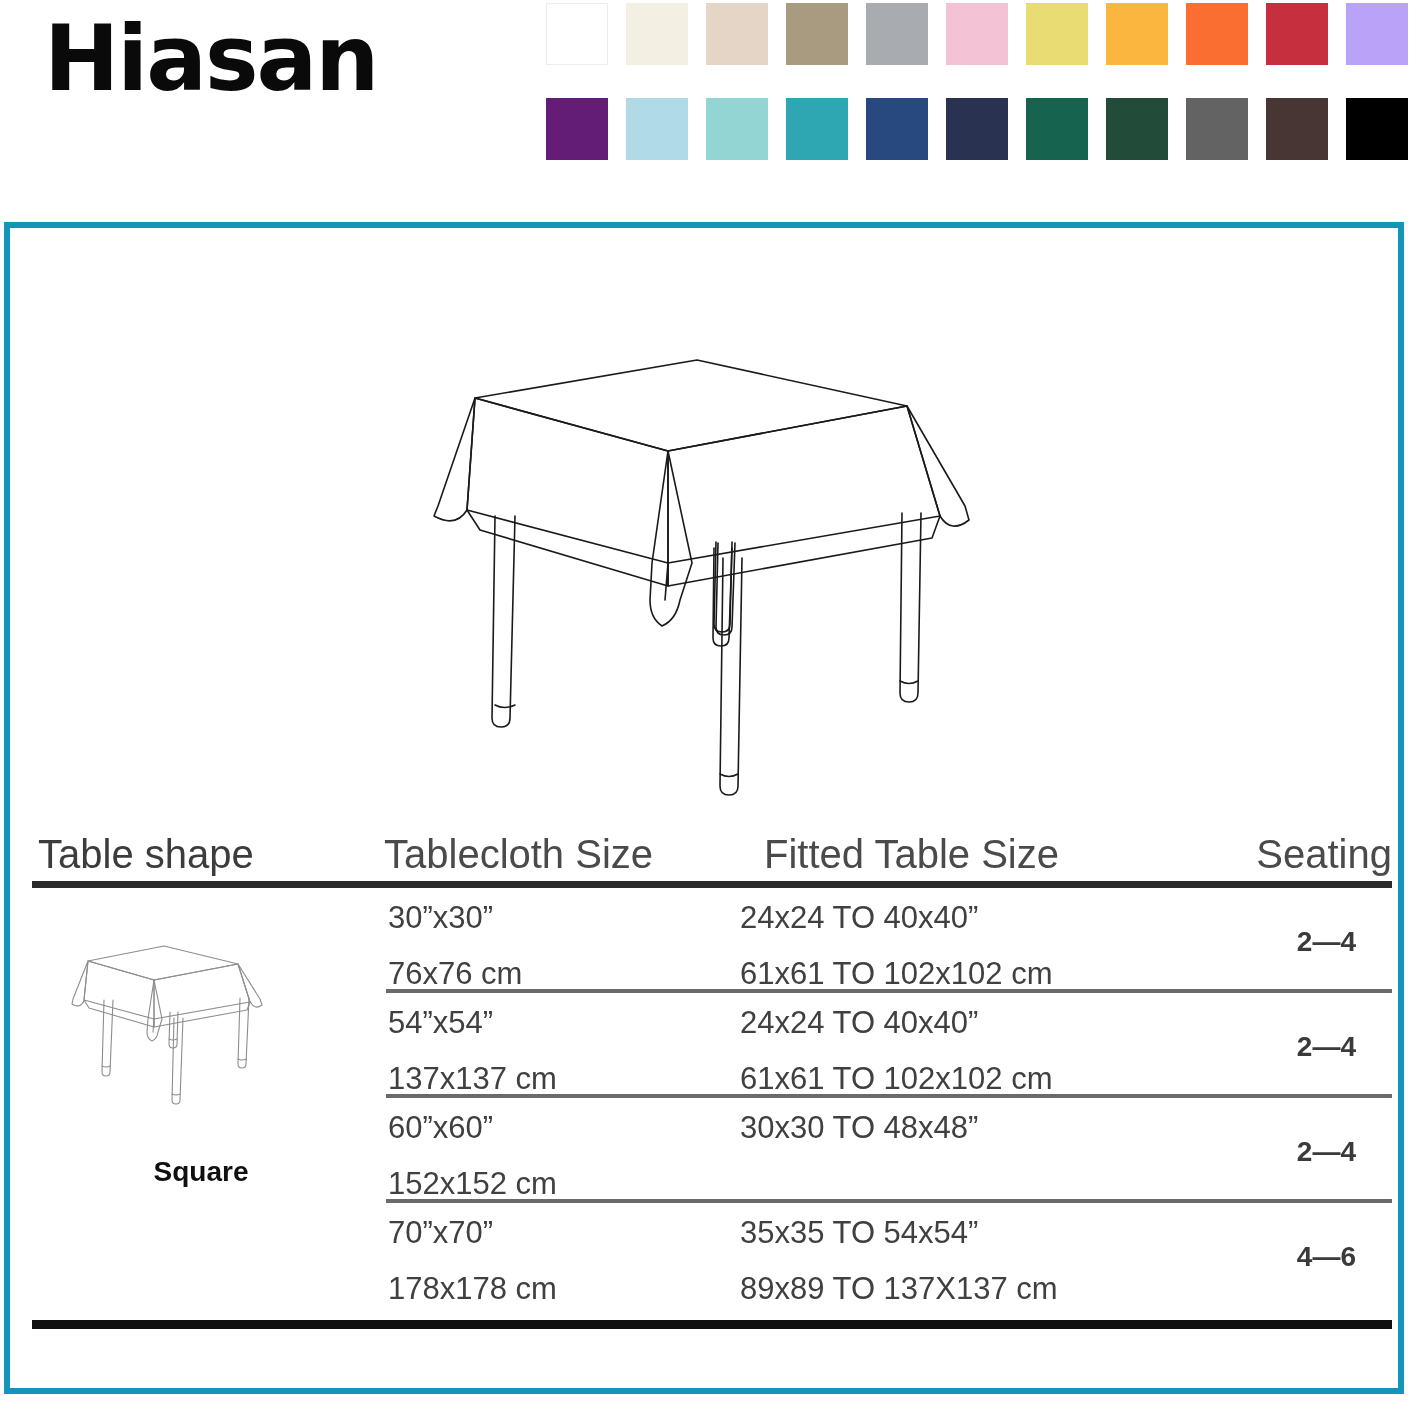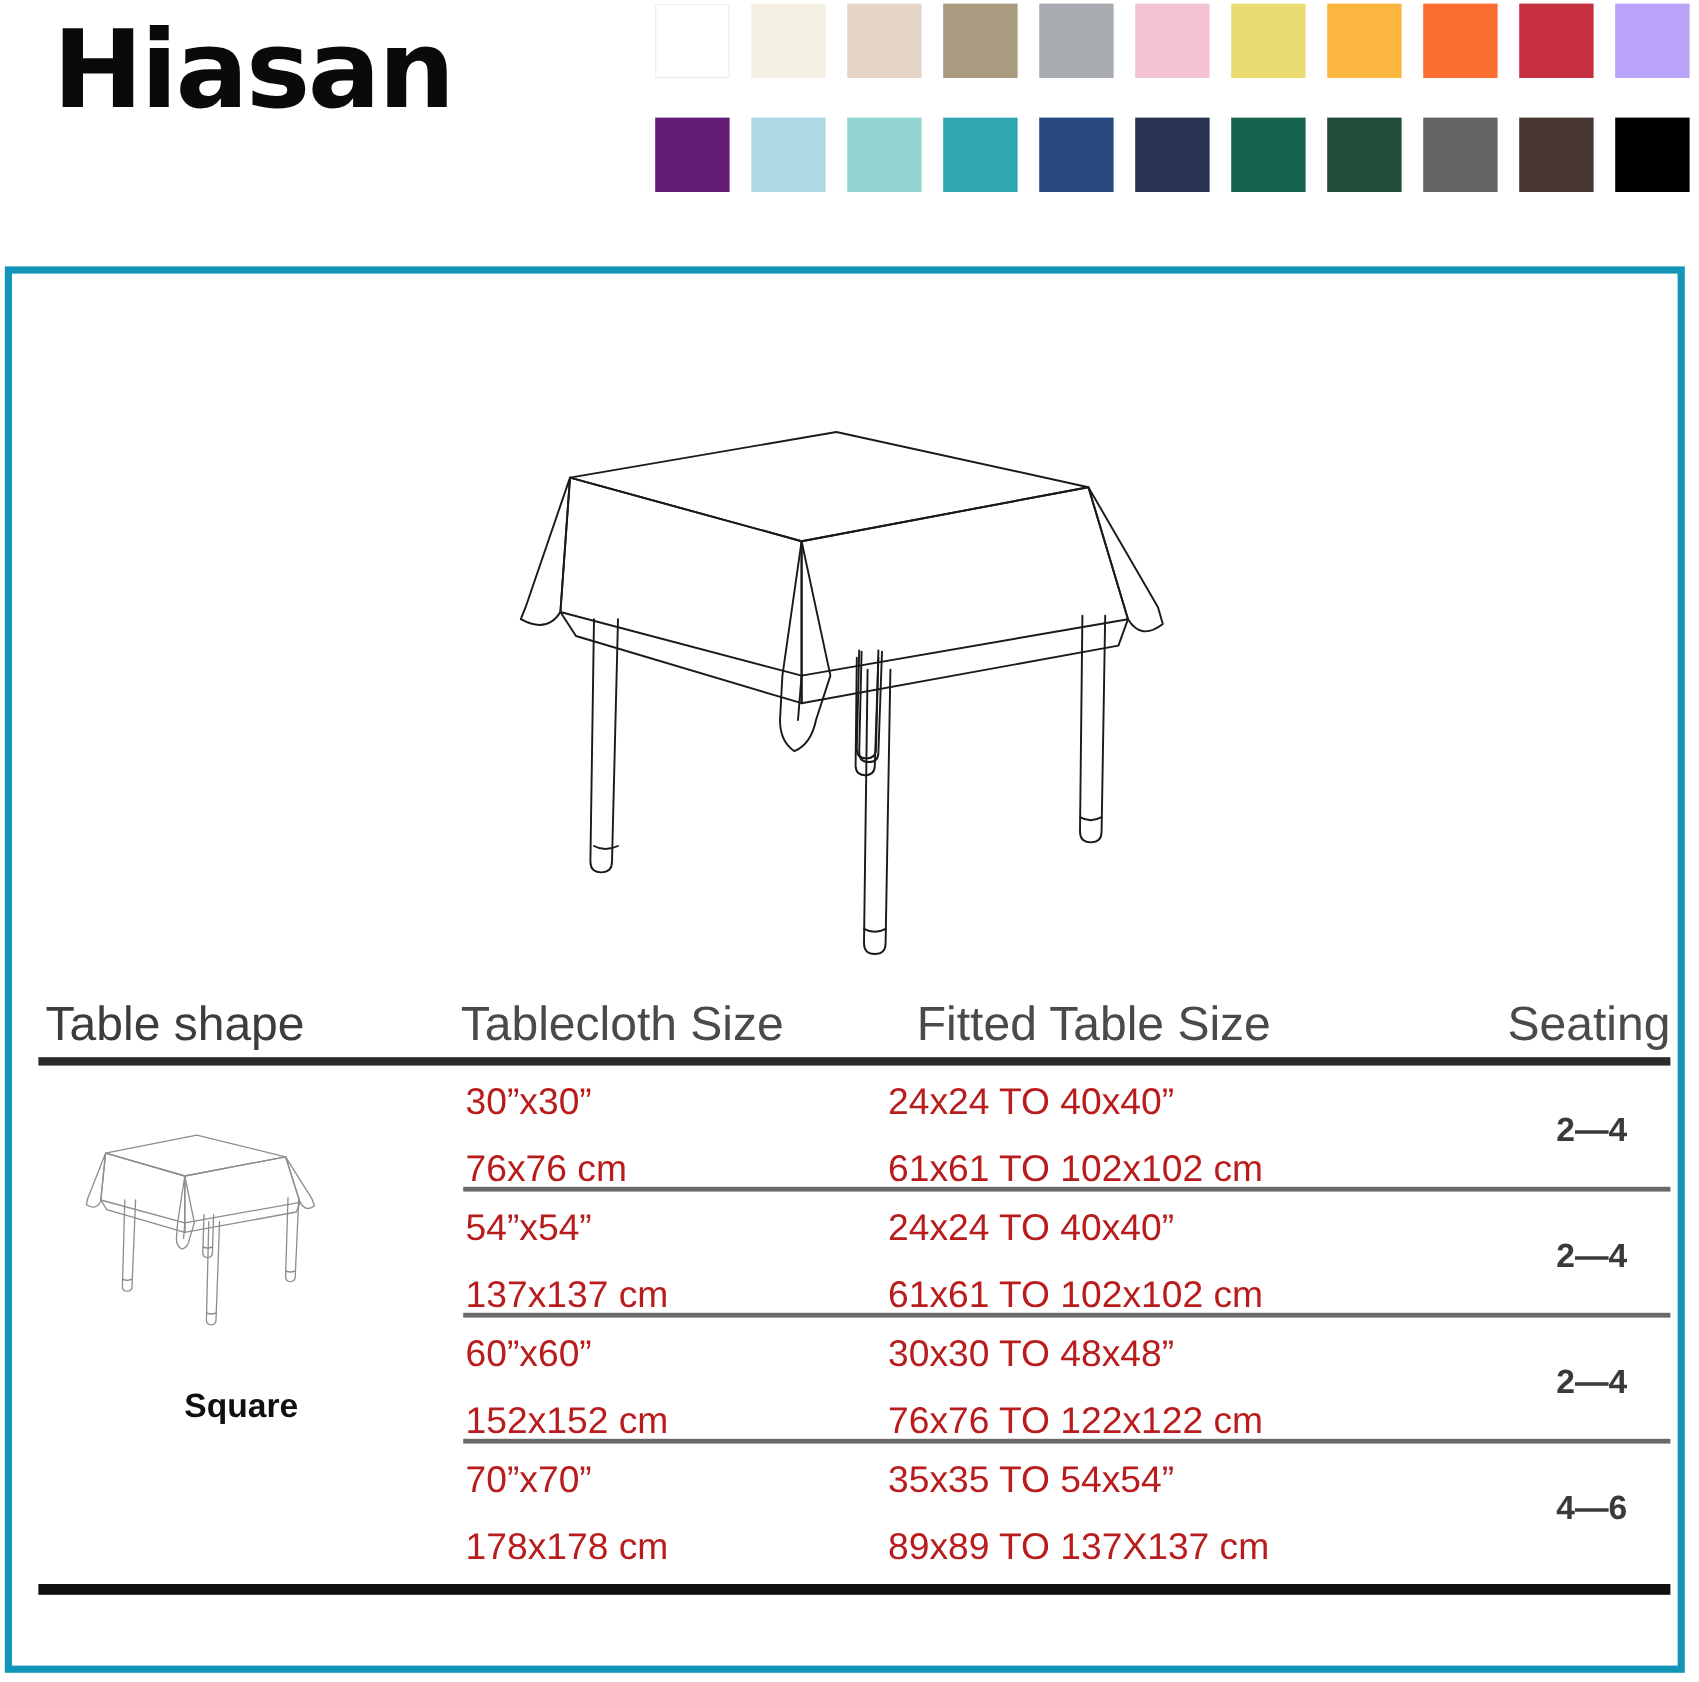--- a/index.html
+++ b/index.html
@@ -117,21 +117,21 @@
 
   .data-row {
     position: relative;
     height: 105px;
   }
   .data-row.last { height: 106px; }
 
   .cell {
     position: absolute;
     font-size: 31px;
-    color: #b91c1c;
+    color: #404040;
     white-space: nowrap;
     line-height: 1;
     font-family: "Liberation Sans", sans-serif;
   }
   .cell.cloth-in   { left: 356px; top: 14px; }
   .cell.cloth-cm   { left: 356px; top: 70px; }
   .cell.fit-in     { left: 708px; top: 14px; }
   .cell.fit-cm     { left: 708px; top: 70px; }
   .cell.seating {
     right: 36px;
@@ -277,21 +277,20 @@
           <div class="cell cloth-cm">137x137 cm</div>
           <div class="cell fit-in">24x24 TO 40x40”</div>
           <div class="cell fit-cm">61x61 TO 102x102 cm</div>
           <div class="cell seating">2—4</div>
           <div class="row-rule"></div>
         </div>
         <div class="data-row">
           <div class="cell cloth-in">60”x60”</div>
           <div class="cell cloth-cm">152x152 cm</div>
           <div class="cell fit-in">30x30 TO 48x48”</div>
-          <div class="cell fit-cm">76x76 TO 122x122 cm</div>
           <div class="cell seating">2—4</div>
           <div class="row-rule"></div>
         </div>
         <div class="data-row last">
           <div class="cell cloth-in">70”x70”</div>
           <div class="cell cloth-cm">178x178 cm</div>
           <div class="cell fit-in">35x35 TO 54x54”</div>
           <div class="cell fit-cm">89x89 TO 137X137 cm</div>
           <div class="cell seating">4—6</div>
         </div>

